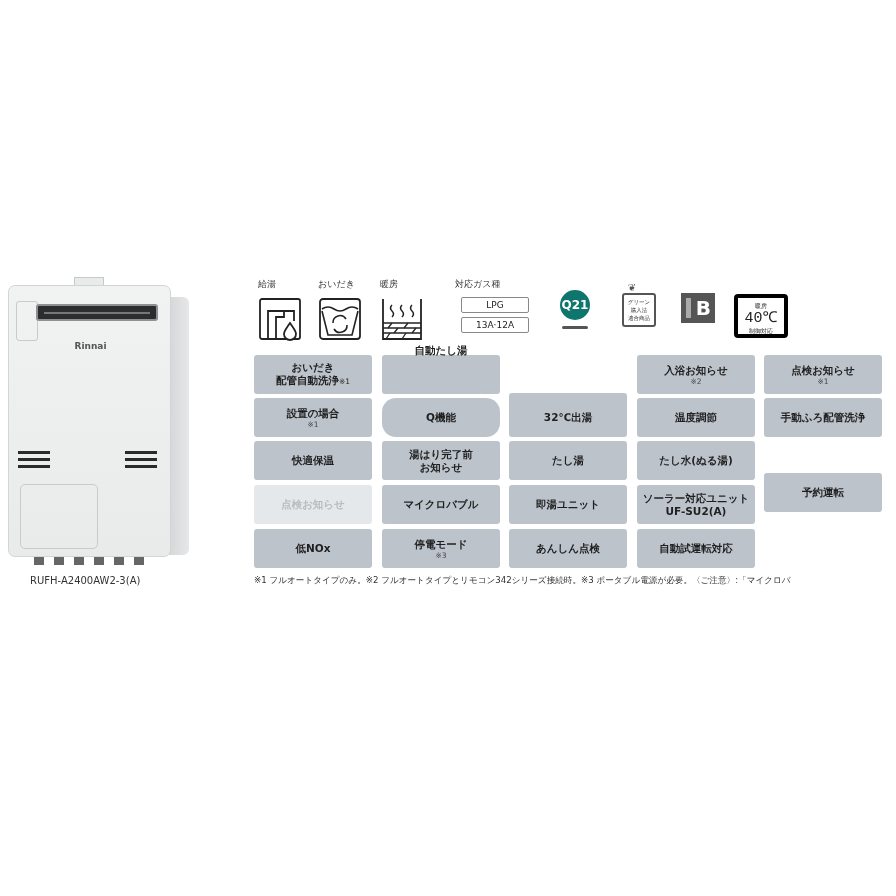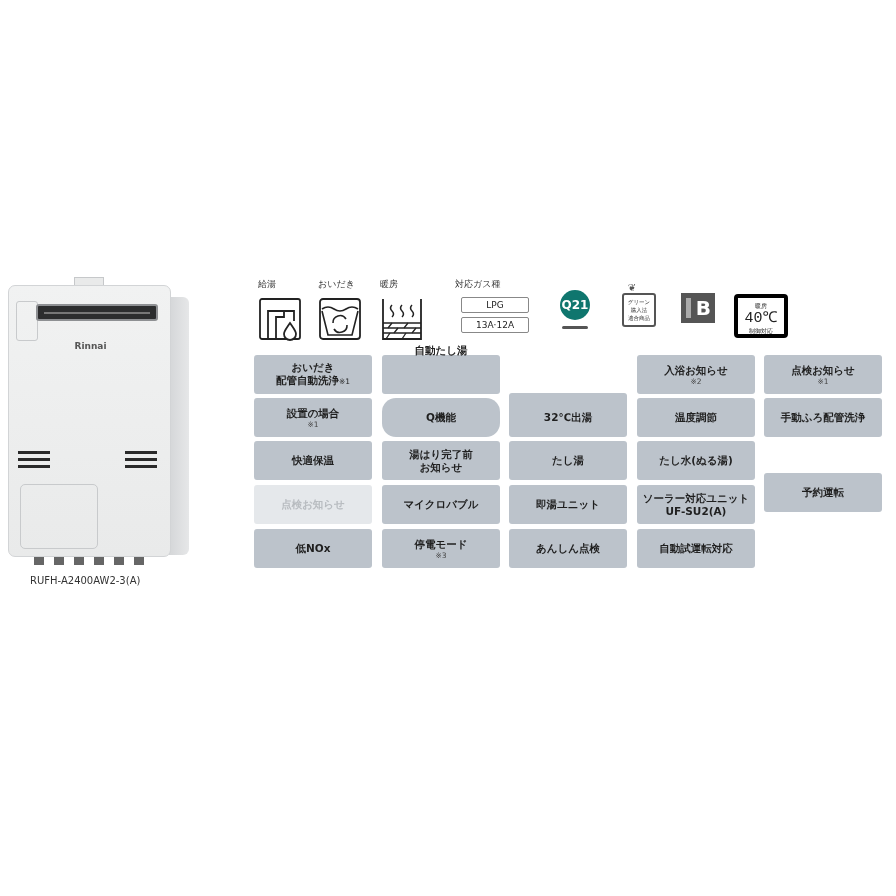--- a/index.html
+++ b/index.html
@@ -214,13 +214,14 @@
   <span class="note">※3</span>
 </div>
 <div class="feature" style="left:509px; top:529px;">
   <span>あんしん点検</span>
 </div>
 <div class="feature" style="left:637px; top:529px;">
   <span>自動試運転対応</span>
 </div>
 
 <div class="footnote">
+  <div>※1 フルオートタイプのみ。※2 フルオートタイプとリモコン342シリーズ接続時。※3 ポータブル電源が必要。〈ご注意〉:「マイクロバ</div>
 </div>
 
 </body></html>

